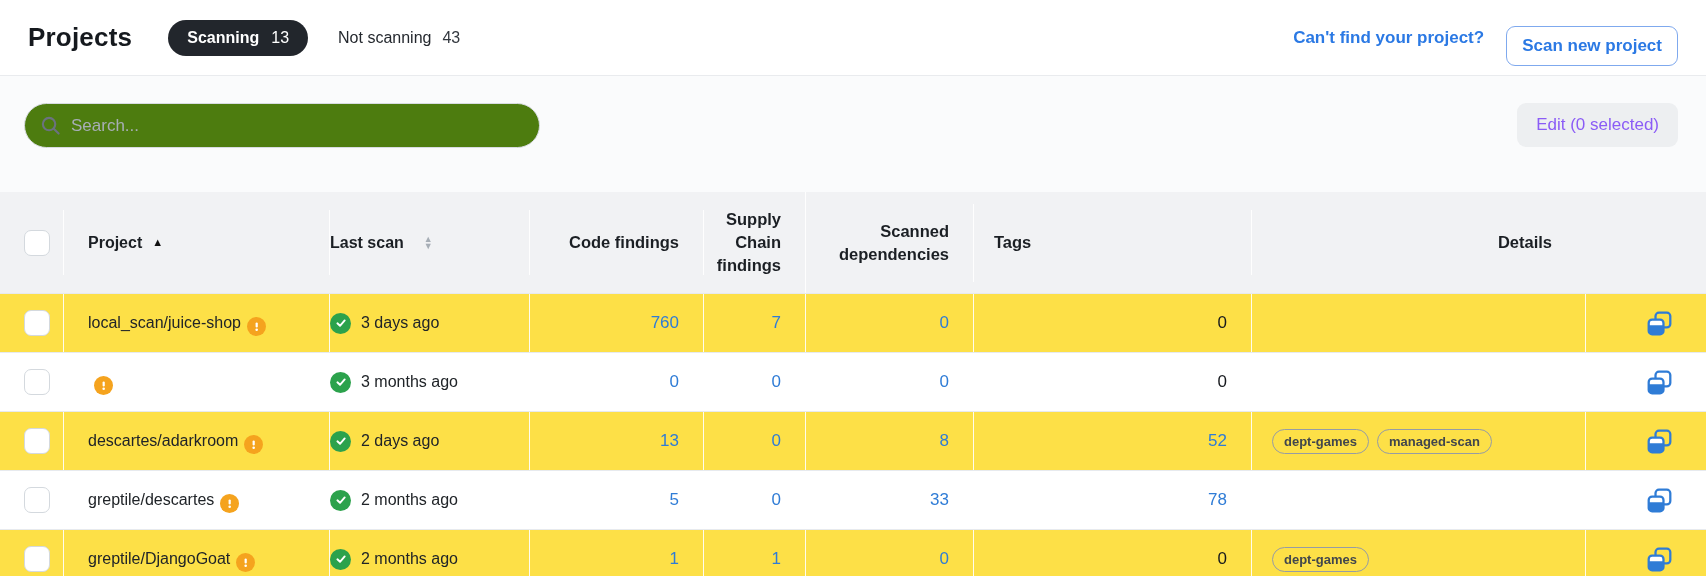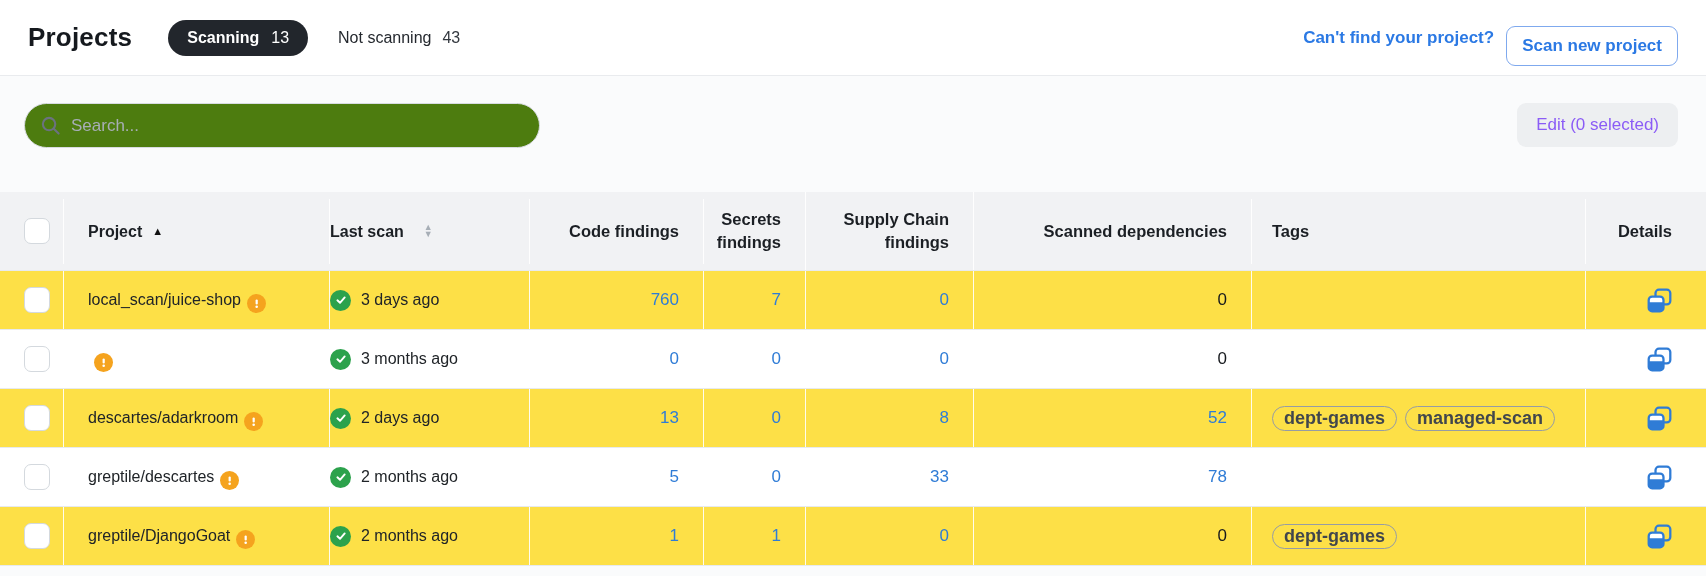--- a/index.html
+++ b/index.html
@@ -10,21 +10,21 @@
   .topbar { height:76px; background:#fff; border-bottom:1px solid #e9ebee;
             display:flex; align-items:center; padding:0 28px; }
   .page-title { font-size:26px; font-weight:700; color:#15191e; letter-spacing:.2px; }
   .tab-pill { margin-left:36px; display:inline-flex; align-items:center; gap:12px;
               background:#22262c; color:#fff; border-radius:999px; padding:9px 19px;
               font-size:16px; font-weight:600; cursor:pointer; }
   .tab-pill .count { font-weight:500; }
   .tab-plain { margin-left:30px; display:inline-flex; gap:11px; font-size:16px;
                color:#24282e; cursor:pointer; font-weight:500; }
   .tab-plain .count { color:#33383f; }
-  .topbar-right { margin-left:auto; display:flex; align-items:center; gap:12px;justify-content:flex-end; }
+  .topbar-right { margin-left:auto; display:flex; align-items:center; gap:22px;justify-content:flex-end; }
   .help-link { color:#2b79e4; font-size:17px; font-weight:700; cursor:pointer; }
   .scan-btn { background:#fff; border:1.5px solid #7fa9ee; color:#2b79e4;
               font-size:17px; font-weight:600; border-radius:9px; padding:9px 15px;
               cursor:pointer; font-family:inherit;margin-top:16px; }
 
   
   .toolbar { padding:27px 28px 0 24px; display:flex; align-items:flex-start; height:116px; }
   .search-wrap { position:relative; width:516px; }
   .search-input { width:100%; height:45px; border:1px solid #d8dce1; border-radius:23px;
                   background:#4d7c0f; padding:0 18px 0 46px; font-size:17px; color:#202428;
@@ -69,21 +69,21 @@
   .sort-asc { margin-left:10px; font-size:11px; color:#111; }
   .sort-both { margin-left:10px; display:inline-flex; flex-direction:column;
                font-size:9px; color:#a7aeb6; line-height:7px; }
 
   .status-check { width:21px; height:21px; border-radius:50%; background:#2ca24c;
                   display:inline-flex; align-items:center; justify-content:center; flex:0 0 auto; }
   .warn-badge { width:19px; height:19px; border-radius:50%; background:#f5a31e;
                 display:inline-flex; align-items:center; justify-content:center;
                 margin-left:6px; vertical-align:-4px; }
   .tag-pill { border:1px solid #969ca4; border-radius:999px; padding:2px 11px;
-              font-size:18px; font-weight:700; color:#41464d; background:transparent;
+              font-size:13px; font-weight:700; color:#41464d; background:transparent;
               white-space:nowrap; line-height:19px; }
   .details-btn { width:25px; height:25px; background:none; border:none; cursor:pointer; padding:0; }
   .wrap-ok { white-space:normal; word-break:normal; }
 </style>
 </head>
 <body>
 
 <div class="topbar">
   <div class="page-title">Projects</div>
 
@@ -128,23 +128,20 @@
       <span>Last scan</span>
       <span class="sort-both">
           <span>▲</span>
           <span>▼</span>
         </span>
     </div>
     <div class="c-num head">
       <span>Code findings</span>
       </div>
     <div class="c-num head">
-      <span>Secrets findings</span>
-      </div>
-    <div class="c-num head">
       <span>Supply Chain findings</span>
       </div>
     <div class="c-num head">
       <span>Scanned dependencies</span>
       </div>
     <div class="c-tags">
       <span>Tags</span>
       </div>
     <div class="c-details">
       <span>Details</span>

